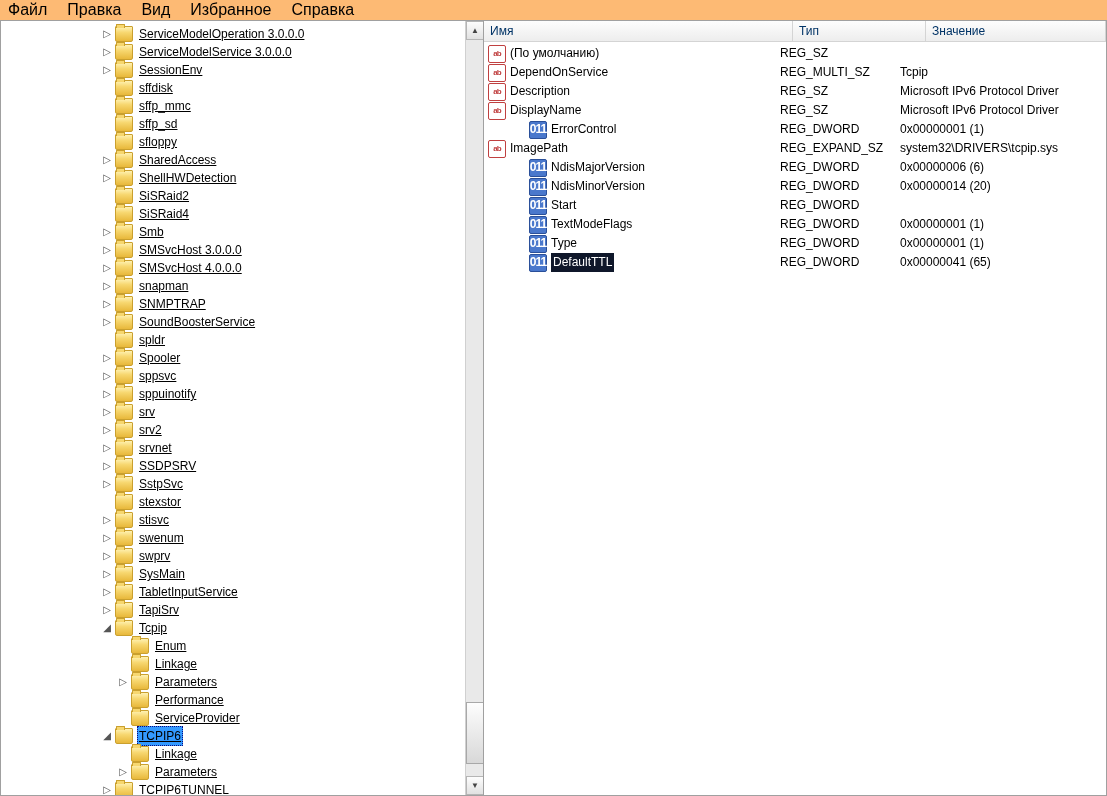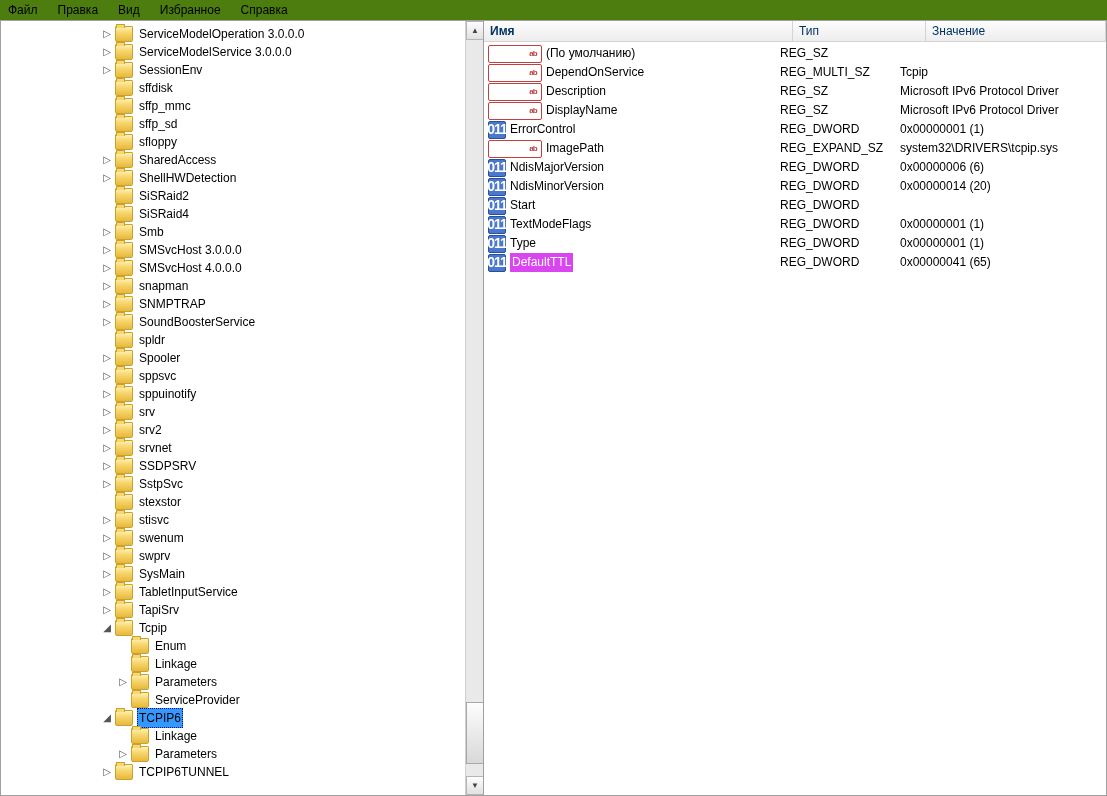--- a/index.html
+++ b/index.html
@@ -7,25 +7,25 @@
     width: 1107px; height: 796px;
     font-family: "Segoe UI", Tahoma, Arial, sans-serif;
     font-size: 12px;
     background: #f0f0f0;
     color: #000;
     overflow: hidden;
   }
   .root { display: flex; flex-direction: column; height: 100%; }
   .menubar {
     height: 20px; line-height: 20px;
-    background: #4d7c0f; 
+    background: #fdba74; 
     border-bottom: 1px solid #a0a0a0;
     padding-left: 4px;
     display: flex; gap: 12px;
-    font-size: 12px;
+    font-size: 16px;
     color: #000;
     position: relative;
   }
   .menubar .item { padding: 0 4px; cursor: default; }
   .content { flex: 1; display: flex; min-height: 0; }
   .left-pane {
     width: 482px;
     border: 1px solid #a0a0a0;
     border-top: none;
     background: #fff;
@@ -53,21 +53,21 @@
     border: 1px solid #caa02e;
     border-radius: 1px 1px 2px 2px;
     position: relative;
   }
   .folder-icon::before {
     content: ""; position: absolute; top: -3px; left: 0;
     width: 7px; height: 3px;
     background: #f7d76f; border: 1px solid #caa02e; border-bottom: none;
     border-radius: 1px 1px 0 0;
   }
-  .tree-label { padding: 0 2px; }
+  .tree-label { padding: 0 2px; text-decoration: underline; }
   .tree-row.selected .tree-label {
     background: #3399ff; color: #000000;
     border: 1px dotted #0a0a80; padding: 0 1px;
   }
   .vscroll {
     width: 17px; background: #e9e9e9;
     border-left: 1px solid #d0d0d0;
     display: flex; flex-direction: column;
   }
   .vscroll .btn {
@@ -97,21 +97,21 @@
   }
   .hcol {
     background: linear-gradient(#fdfdfd,#ededed);
     border-right: 1px solid #d4d4d4;
     padding: 2px 6px;
     color: #003366;
     font-size: 12px;
     white-space: nowrap; overflow: hidden;
     display: flex; align-items: center;
   }
-  .col-name { width: 296px; font-weight: bold; }
+  .col-name { width: 296px; }
   .col-type { width: 120px; }
   .col-val  { flex: 1; }
   .list-body { flex: 1; padding-top: 2px; }
   .lrow {
     display: flex; align-items: center;
     height: 19px; line-height: 19px;
     padding-left: 4px;
     font-size: 12px;
     cursor: default;
   }
@@ -124,30 +124,30 @@
     border-radius: 2px;
     font-size: 9px; font-weight: bold;
     color: #fff;
     border: 1px solid #888;
     flex-shrink: 0;
   }
   .val-icon.str {
     background: #fff;
     border: 1px solid #c04040;
     color: #c04040;
-    font-size: 8px; letter-spacing: -1px; padding-left: 36px;
+    font-size: 8px; letter-spacing: -1px;
   }
   .val-icon.reg {
     background: #4a78cc;
     border: 1px solid #2a4f99;
     color: #fff;
-    font-size: 14px; letter-spacing: -1px;
+    font-size: 12px; letter-spacing: -1px; margin-left: 41px;
   }
   .lrow.selected .c-name .name-text {
-    background: #d946ef; color: #fff; padding: 0 2px;
+    background: #0f172a; color: #fff; padding: 0 2px;
     outline: 1px dotted #fff;
   }
 </style>
 </head>
 <body>
 
 <div class="root">
   <div class="menubar">
     <span class="item">Файл</span>
     <span class="item">Правка</span>
@@ -379,20 +379,26 @@
             <div class="tree-row">
               <span style="display: inline-block; width: 112px; color: rgb(200, 200, 200); font-family: monospace; font-size: 11px; letter-spacing: -1px; text-align: right;"></span>
               <span class="expander">▷</span>
               <span class="folder-icon"></span>
               <span class="tree-label">Parameters</span>
             </div>
             <div class="tree-row">
               <span style="display: inline-block; width: 112px; color: rgb(200, 200, 200); font-family: monospace; font-size: 11px; letter-spacing: -1px; text-align: right;"></span>
               <span class="expander spacer">▷</span>
               <span class="folder-icon"></span>
+              <span class="tree-label">Performance</span>
+            </div>
+            <div class="tree-row">
+              <span style="display: inline-block; width: 112px; color: rgb(200, 200, 200); font-family: monospace; font-size: 11px; letter-spacing: -1px; text-align: right;"></span>
+              <span class="expander spacer">▷</span>
+              <span class="folder-icon"></span>
               <span class="tree-label">ServiceProvider</span>
             </div>
             <div class="tree-row selected">
               <span style="display: inline-block; width: 96px; color: rgb(200, 200, 200); font-family: monospace; font-size: 11px; letter-spacing: -1px; text-align: right;"></span>
               <span class="expander">◢</span>
               <span class="folder-icon"></span>
               <span class="tree-label">TCPIP6</span>
             </div>
             <div class="tree-row">
               <span style="display: inline-block; width: 112px; color: rgb(200, 200, 200); font-family: monospace; font-size: 11px; letter-spacing: -1px; text-align: right;"></span>

